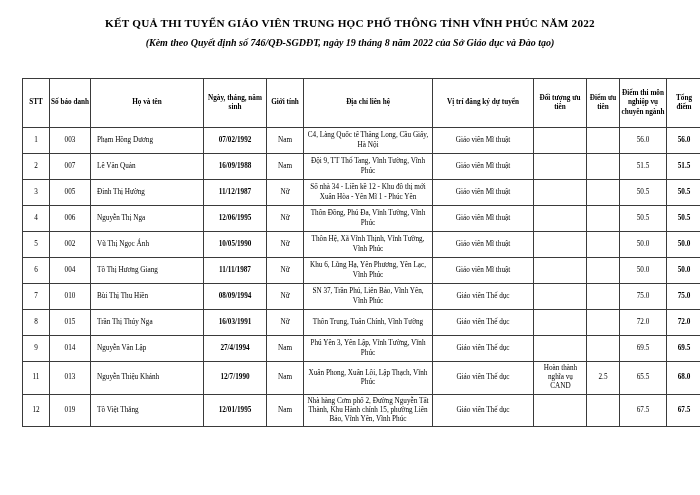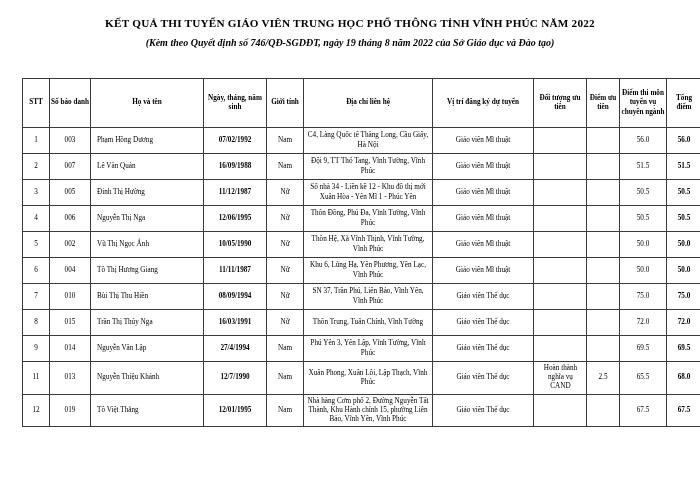--- a/index.html
+++ b/index.html
@@ -101,21 +101,21 @@
         <tr>
           <th class="c-stt">STT</th>
           <th class="c-sbd">Số báo danh</th>
           <th class="c-name">Họ và tên</th>
           <th class="c-dob">Ngày, tháng, năm sinh</th>
           <th class="c-gender">Giới tính</th>
           <th class="c-addr">Địa chỉ liên hệ</th>
           <th class="c-pos">Vị trí đăng ký dự tuyển</th>
           <th class="c-prio">Đối tượng ưu tiên</th>
           <th class="c-prioscore">Điểm ưu tiên</th>
-          <th class="c-subj">Điểm thi môn tuyển vụ chuyên ngành</th>
+          <th class="c-subj">Điểm thi môn nghiệp vụ chuyên ngành</th>
           <th class="c-total">Tổng điểm</th>
 
         </tr>
       </thead>
       <tbody id="results-body">
           <tr>
             <td class="c-stt">1</td>
             <td class="c-sbd">003</td>
             <td class="c-name">Phạm Hồng Dương</td>
             <td class="c-dob">07/02/1992</td>

